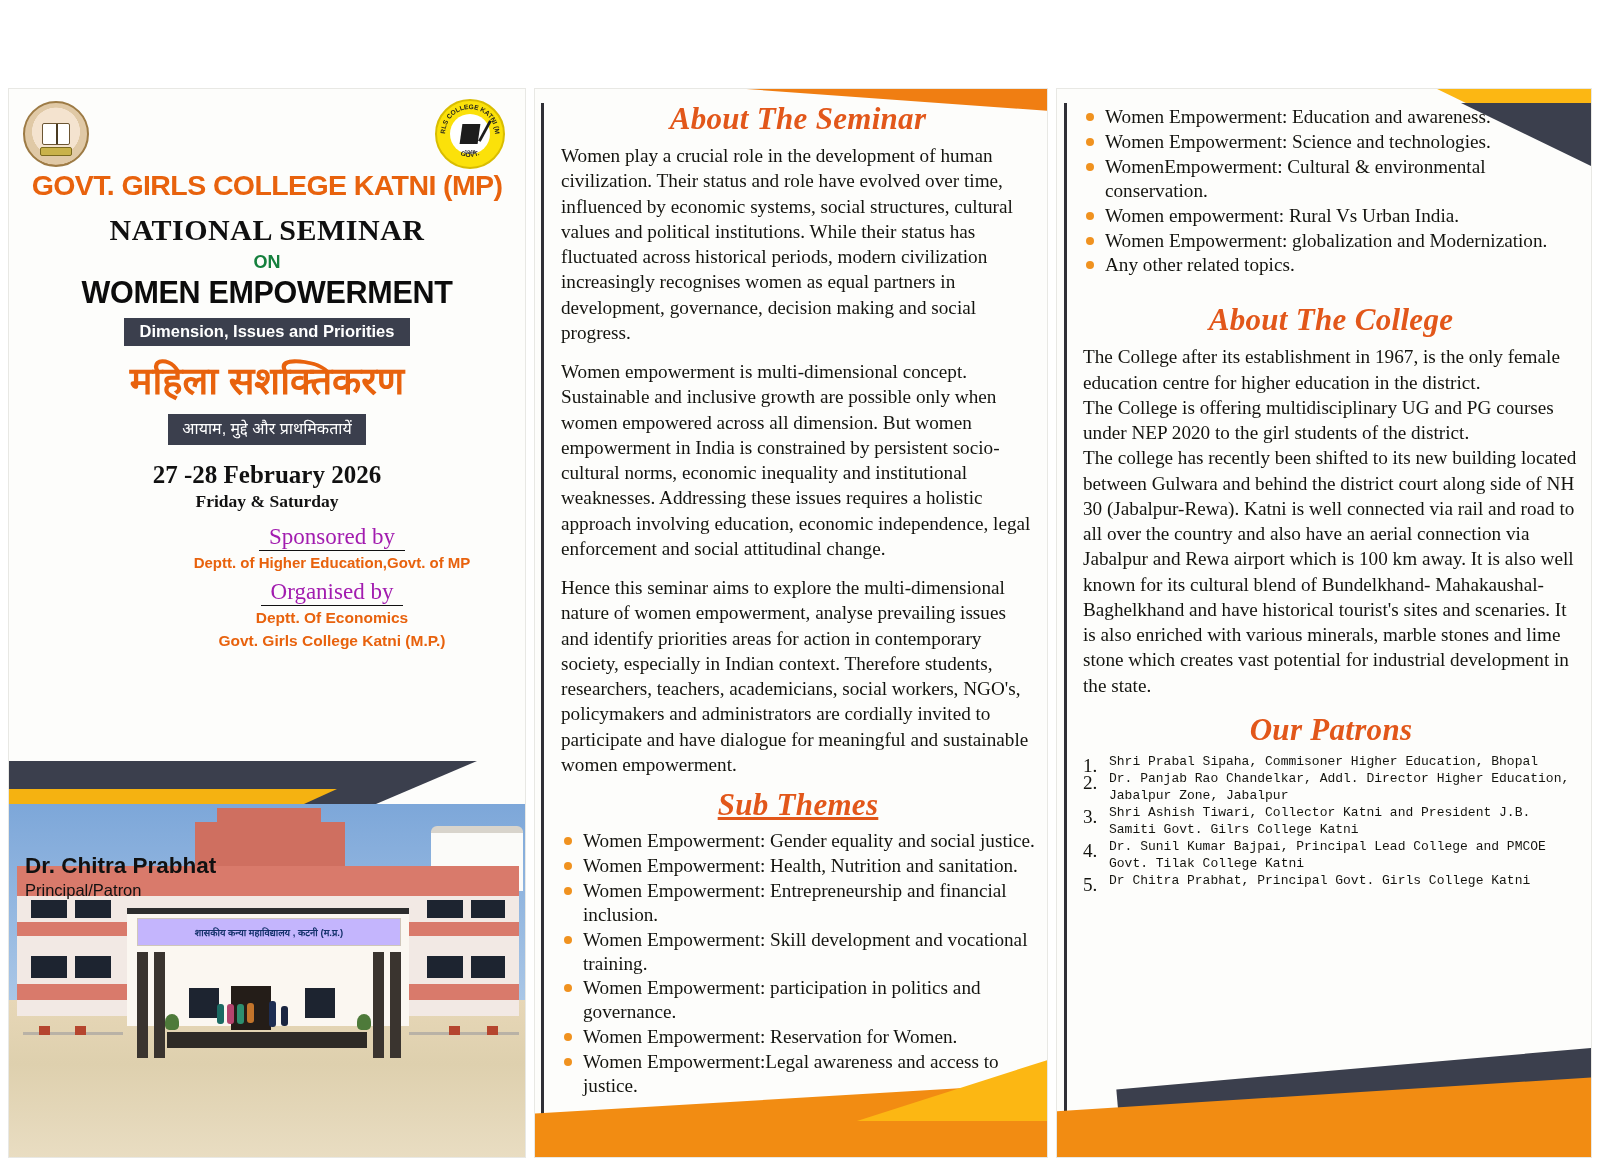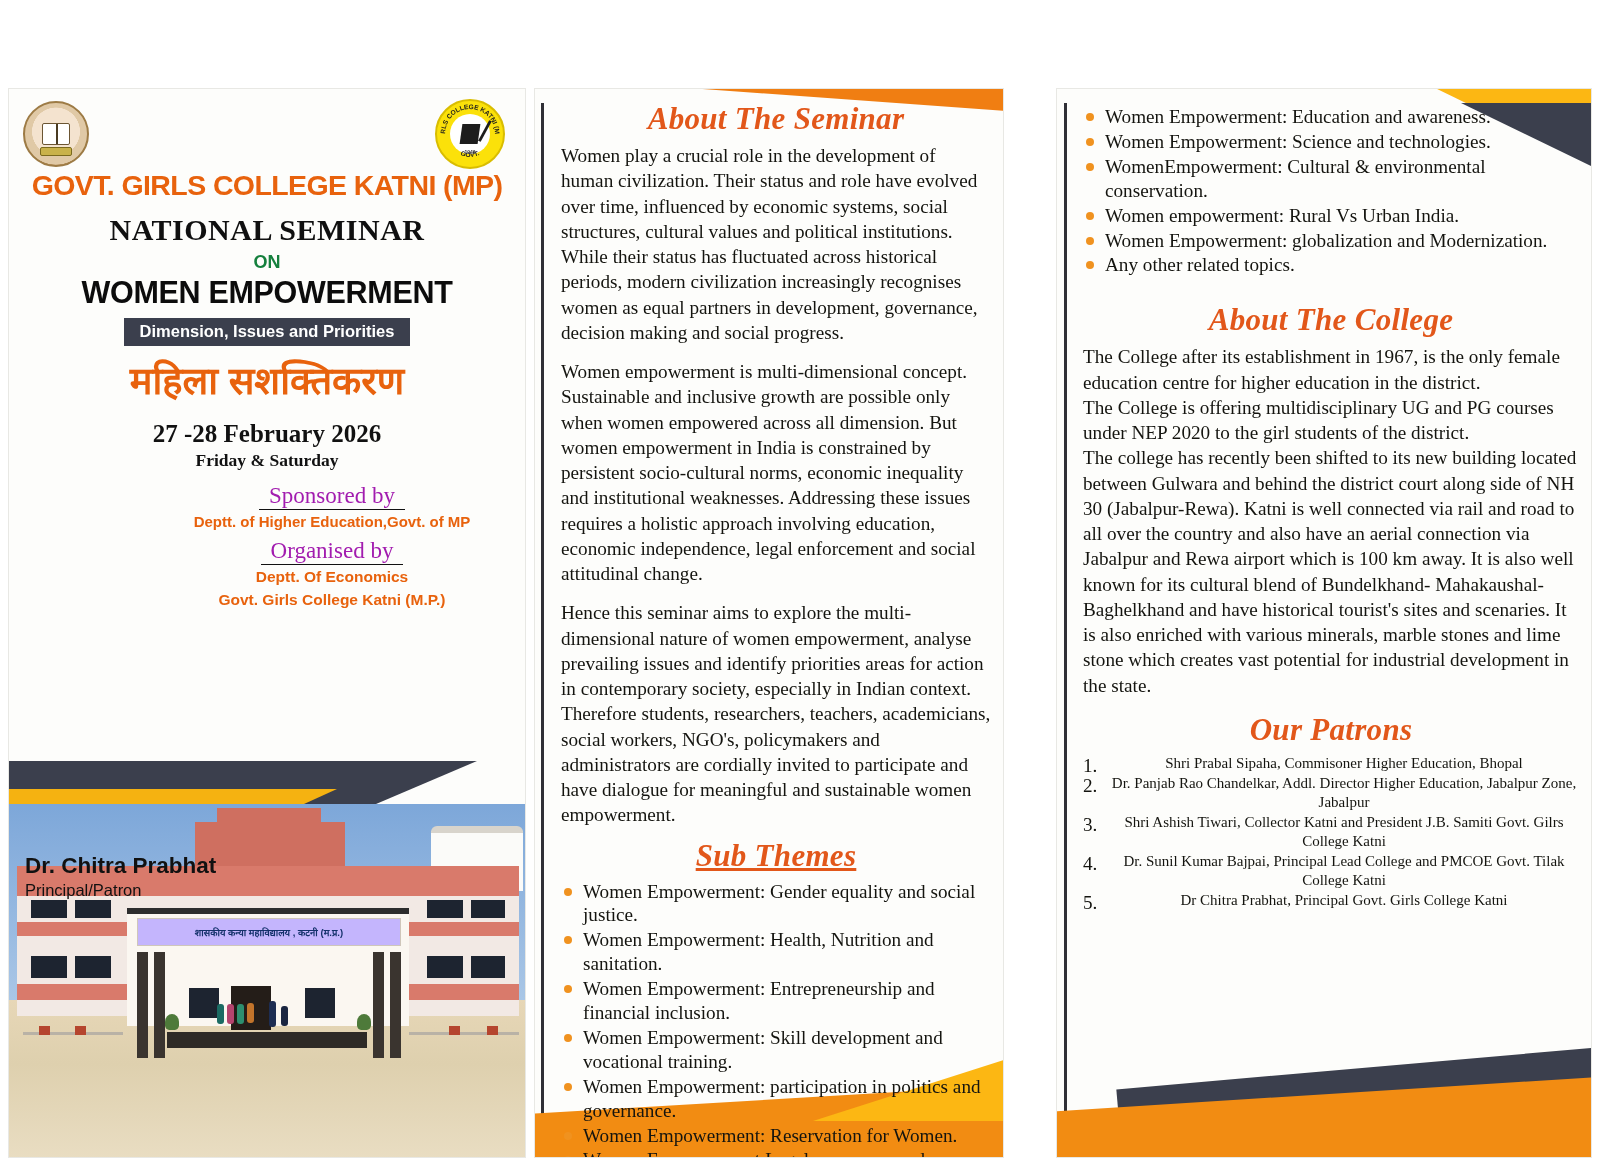--- a/index.html
+++ b/index.html
@@ -89,21 +89,21 @@
   .ent{position:absolute;left:214px;top:120px;width:40px;height:44px;background:#241d18;}
   .steps{position:absolute;left:150px;top:166px;width:200px;height:16px;background:#2e2a26;}
   .whitebl{position:absolute;right:4px;top:22px;width:92px;height:58px;background:#fbfbf9;
      border-top:7px solid #d8d4cc;border-radius:6px 6px 0 0;}
   .person{position:absolute;width:7px;height:20px;border-radius:3px;}
   .plant{position:absolute;width:14px;height:16px;background:#4e7a3a;border-radius:50% 50% 30% 30%;}
   .rail{position:absolute;height:3px;background:#b9b2a6;}
   .pot{position:absolute;width:11px;height:9px;background:#b5452e;}
 
   
-  .mid-panel{position:absolute;left:534px;top:88px;width:470px;height:1070px;
+  .mid-panel{position:absolute;left:534px;top:88px;width:514px;height:1070px;
      background:#fdfdfb;overflow:hidden;border:1px solid #e8e8e4;box-sizing:border-box;}
   .mid-rule{position:absolute;left:6px;top:14px;width:3px;height:1042px;background:#2f2f36;}
   .mid-top-orange{position:absolute;right:-2px;top:-2px;width:0;height:0;
      border-top:24px solid #f07e12;border-left:330px solid transparent;}
   .mid-bot-orange{position:absolute;left:-40px;bottom:-60px;width:640px;height:120px;
      background:#f28c12;transform:rotate(-3.4deg);}
   .mid-bot-yellow{position:absolute;right:-10px;bottom:36px;width:0;height:0;
      border-bottom:64px solid #fcb713;border-left:200px solid transparent;}
 
   
@@ -125,21 +125,21 @@
   .para{font-family:"Liberation Serif",serif;font-size:19.2px;line-height:1.315;color:#14140f;
      margin:0 0 14px;text-align:left;}
   .para.tight{margin-bottom:0;}
   ul.bul{list-style:none;margin:0;padding:0;}
   ul.bul li{position:relative;padding-left:22px;margin-bottom:1px;
      font-family:"Liberation Serif",serif;font-size:19.2px;line-height:1.245;color:#14140f;}
   ul.bul li:before{content:"";position:absolute;left:3px;top:8px;width:8px;height:8px;
      border-radius:50%;background:#f0921f;}
   ol.pat{list-style:none;margin:0;padding:0;counter-reset:p;}
   ol.pat li{counter-increment:p;position:relative;padding-left:26px;
-     font-family:Liberation Serif, serif;font-size:15px;line-height:1.27;color:#14140f;margin-bottom:1px;text-align:center;}
+     font-family:Liberation Mono, monospace;font-size:13px;line-height:1.27;color:#14140f;margin-bottom:1px;}
   ol.pat li:before{content:counter(p) ".";position:absolute;left:0;top:0;
      font-family:"Liberation Serif",serif;font-size:19.2px;color:#14140f;}
 </style>
 </head>
 <body>
 
 <div class="page">
 
   <div class="left-panel">
 
@@ -164,20 +164,21 @@
       </div>
     </div>
 
     <div class="lp-body">
       <div class="college-name">GOVT. GIRLS COLLEGE KATNI (MP)</div>
       <div class="natl">NATIONAL SEMINAR</div>
       <div class="on">ON</div>
       <div class="we">WOMEN EMPOWERMENT</div>
       <div><span class="ribbon-dark">Dimension, Issues and Priorities</span></div>
       <div class="hindi-title">महिला सशक्तिकरण</div>
+      <div><span class="hindi-sub">आयाम, मुद्दे और प्राथमिकतायें</span></div>
       <div class="dates">27 -28 February 2026</div>
       <div class="days">Friday &amp; Saturday</div>
 
       <div class="spon-block">
         <div><span class="spon-label">Sponsored by</span></div>
         <div class="spon-val">Deptt. of Higher Education,Govt. of MP</div>
         <div><span class="spon-label">Organised by</span></div>
         <div class="org-val">Deptt. Of Economics</div>
         <div class="org-val">Govt. Girls College Katni (M.P.)</div>
       </div>

